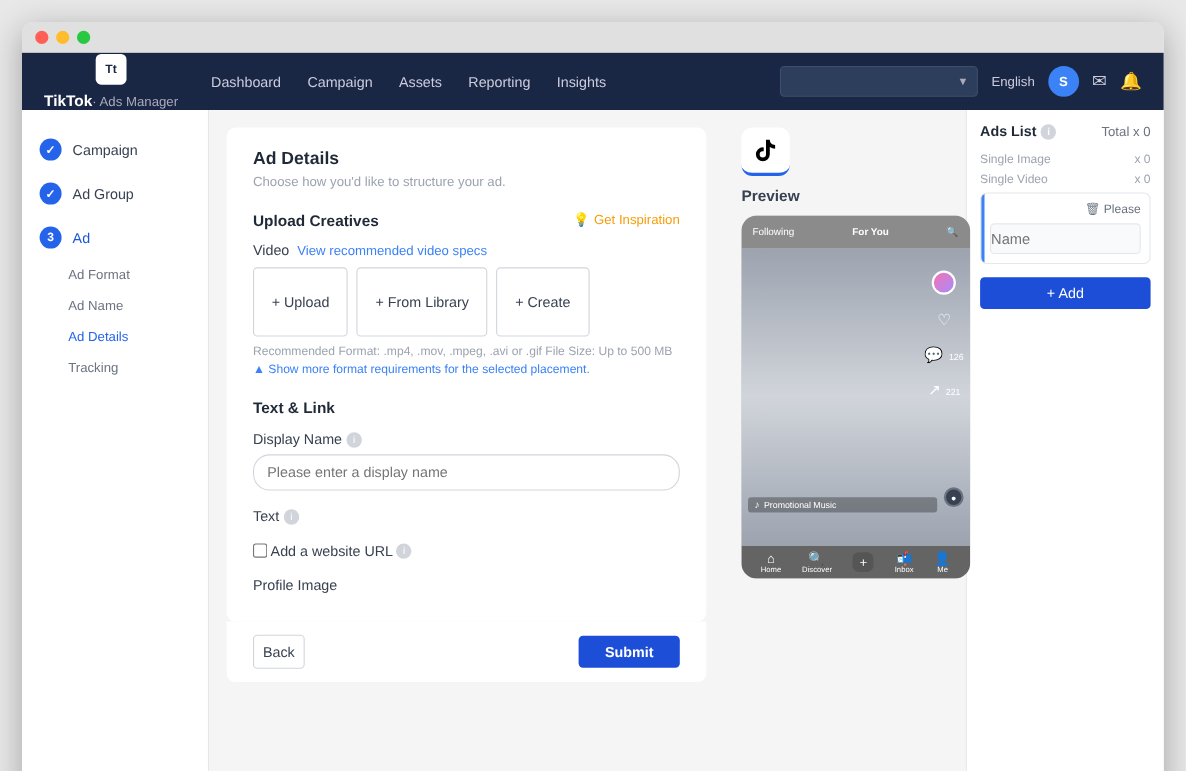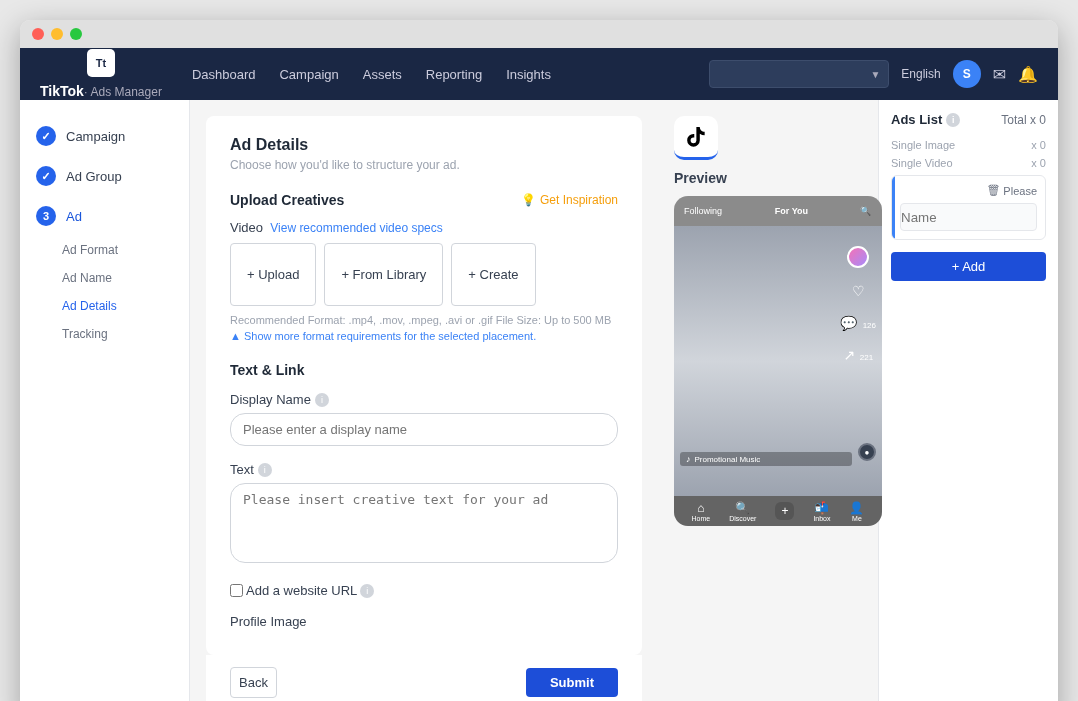--- a/index.html
+++ b/index.html
@@ -651,21 +651,20 @@
                 <span class="info-icon">i</span>
               </div>
               <input class="text-input" type="text" placeholder="Please enter a display name" style="">
             </div>
 
             <div class="field-group">
               <div class="field-label">
                 <span>Text</span>
                 <span class="info-icon">i</span>
               </div>
-              <textarea class="text-input" placeholder="Please insert creative text for your ad" style=""></textarea>
             </div>
 
             <div class="checkbox-row field-group">
               <input type="checkbox" style="">
               <span>Add a website URL</span>
               <span class="info-icon">i</span>
             </div>
 
             <div class="field-label">Profile Image</div>
           </div>

